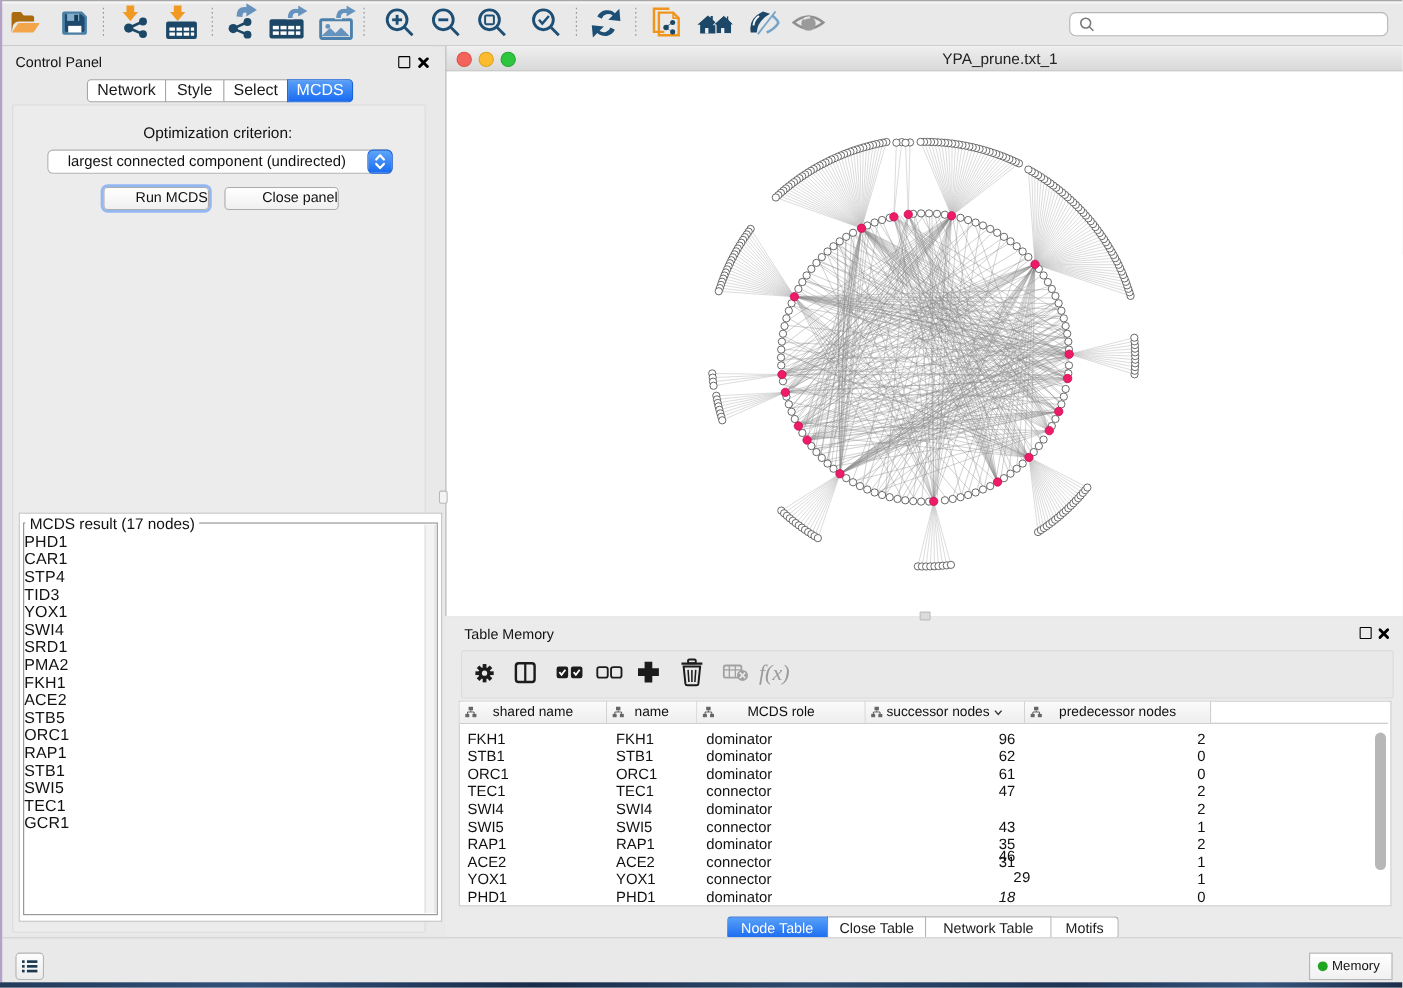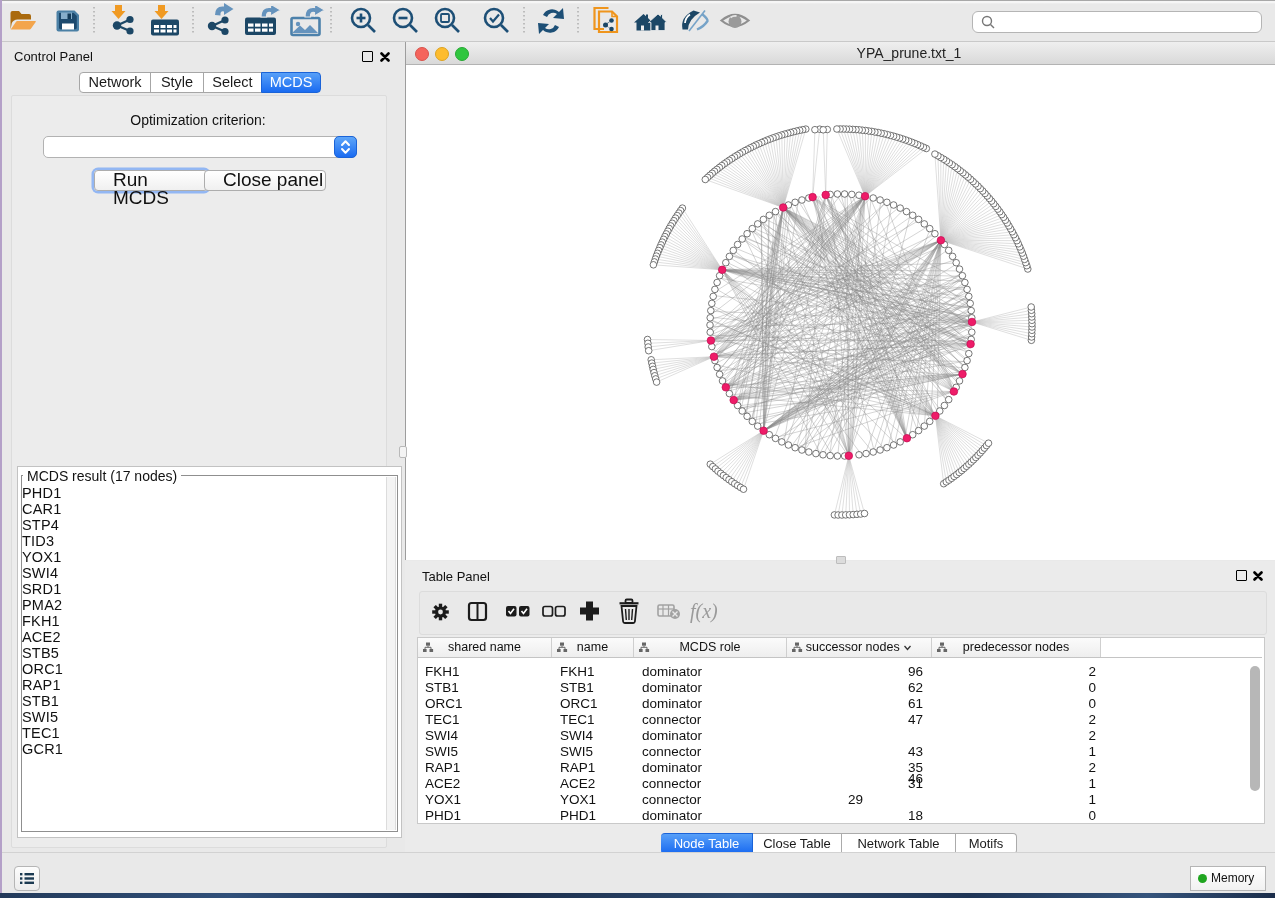--- a/index.html
+++ b/index.html
@@ -17,21 +17,21 @@
   .winbtn-x{position:absolute;width:10px;height:10px;} .winbtn-x svg{display:block;}
   #cp-tabs{position:absolute;left:77px;top:30px;height:21px;}
   .tab{position:absolute;top:0;height:19px;background:#fff;border:1px solid #a6a6a6;font-size:14.5px;color:#1a1a1a;text-align:center;line-height:19px;}
   .tab.first{border-radius:4px 0 0 4px;}
   .tab.sel{background:linear-gradient(#58a0f8,#1a6bf1);color:#fff;border-color:#1a63d8;border-radius:0 4px 4px 0;}
   #mcds-panel{position:absolute;left:9px;top:53px;width:374px;height:751px;background:#ececec;border:1px solid #dcdcdc;border-radius:2px;}
   #optlabel{position:absolute;left:0;top:70px;width:100%;text-align:center;font-size:14px;color:#111;}
   #dropdown{position:absolute;left:41px;top:94px;width:312px;height:20px;background:#fff;border:1px solid #b2b2b2;border-radius:5px;}
   #dropdown .txt{position:absolute;left:0;right:24px;top:0;height:20px;text-align:center;line-height:20px;font-size:13.5px;color:#111;white-space:nowrap;}
   #dropdown .cap{position:absolute;right:-1px;top:-1px;width:21px;height:20px;background:linear-gradient(#5ea6f9,#1a6bf1);border:1px solid #1a63d8;border-radius:5px;}
-  .btn{position:absolute;height:19px;background:linear-gradient(#ffffff,#f0f0f0);border:1px solid #adadad;border-radius:4px;font-size:19px;color:#111;text-align:left;line-height:18px;padding-left:18px;}
+  .btn{position:absolute;height:19px;background:linear-gradient(#ffffff,#f0f0f0);border:1px solid #adadad;border-radius:4px;font-size:13px;color:#111;text-align:right;line-height:18px;}
   #runbtn{left:92px;top:128px;width:94px;box-shadow:0 0 0 2.5px rgba(125,170,245,.8);}
   #closebtn{left:202px;top:128px;width:102px;}
   
   #fset{position:absolute;left:15px;top:424px;width:367px;height:370px;background:#fff;border:1px solid #c2c2c2;padding-left:16px;}
   #fset .box{position:absolute;left:3px;top:8px;right:3px;bottom:5px;border:1px solid #8f8f8f;}
   #fset .legend{position:absolute;left:5px;top:1px;background:#fff;padding:0 4px;font-size:14px;color:#111;z-index:2;}
   #fset .list{position:absolute;left:4px;top:18px;font-size:14.5px;letter-spacing:0.2px;color:#111;line-height:16px;}
   #fset .sbar{position:absolute;right:5px;top:10px;bottom:7px;width:8px;background:#f4f4f4;border-left:1px solid #dcdcdc;border-right:1px solid #dcdcdc;}
   
   #statusbar{left:2px;top:852px;width:1273px;height:41px;background:#e9e9e9;border-top:1px solid #d2d2d2;}
@@ -219,20 +219,21 @@
     </div>
   <div id="cp-tabs">
     <div class="tab first" style="left:0;width:70px;">Network</div>
     <div class="tab" style="left:71px;width:52px;">Style</div>
     <div class="tab" style="left:124px;width:57px;">Select</div>
     <div class="tab sel" style="left:182px;width:58px;">MCDS</div>
   </div>
   <div id="mcds-panel"></div>
   <div id="optlabel">Optimization criterion:</div>
   <div id="dropdown">
+    <div class="txt">largest connected component (undirected)</div>
     <div class="cap"><svg width="21" height="20">
           <path d="M7 8 L10.5 4.2 L14 8 M7 12 L10.5 15.8 L14 12" fill="none" stroke="#fff" stroke-width="2" stroke-linecap="round" stroke-linejoin="round"></path>
         </svg></div>
   </div>
   <div class="btn" id="runbtn">Run MCDS</div>
   <div class="btn" id="closebtn">Close panel</div>
   <div id="fset">
     <div class="box"></div>
     <div class="legend">MCDS result (17 nodes)</div>
     <div class="list">PHD1<br>CAR1<br>STP4<br>TID3<br>YOX1<br>SWI4<br>SRD1<br>PMA2<br>FKH1<br>ACE2<br>STB5<br>ORC1<br>RAP1<br>STB1<br>SWI5<br>TEC1<br>GCR1</div>
@@ -1081,21 +1082,21 @@
 <circle cx="319.8" cy="322.3" r="3.8"></circle>
 <circle cx="327.7" cy="335.1" r="3.8"></circle>
 <circle cx="357.6" cy="365.7" r="3.8"></circle>
 <circle cx="529.4" cy="350.8" r="3.8"></circle>
 <circle cx="500.9" cy="373.2" r="3.8"></circle>
 <circle cx="442.8" cy="390.8" r="3.8"></circle>
 </g>
 </svg></div>
 </div>
 <div class="abs" id="tpanel">
-  <div id="tp-title">Table Panel</div>
+  <div id="tp-title">Table Memory</div>
   <div class="winbtn-sq" style="left:831px;top:9px;"></div>
   <div class="winbtn-x" style="left:848px;top:10px;">
       <svg width="10" height="10">
         <path d="M1.5 1.5 L8.5 8.5 M8.5 1.5 L1.5 8.5" stroke="#000" stroke-width="2.6" stroke-linecap="round"></path>
       </svg>
     </div>
   <div id="tp-toolbar">
     <svg width="846" height="42">
 
       <g transform="translate(20.5,20)" fill="#1c1c1c">
@@ -1237,28 +1238,28 @@
           <span style="left:7px;">ACE2</span>
           <span style="left:142px;">ACE2</span>
           <span style="left:224px;">connector</span>
           <span style="left:430px;width:75px;text-align:right;">31</span>
           <span style="left:603px;width:75px;text-align:right;">1</span>
         </div>
         <div class="trow" style="top:154px;">
           <span style="left:7px;">YOX1</span>
           <span style="left:142px;">YOX1</span>
           <span style="left:224px;">connector</span>
-          <span style="left:430px;width:75px;">29</span>
+          <span style="left:444px;width:75px;text-align:right;font-family:Liberation Mono, monospace;">29</span>
           <span style="left:603px;width:75px;text-align:right;">1</span>
         </div>
         <div class="trow" style="top:170px;">
           <span style="left:7px;">PHD1</span>
           <span style="left:142px;">PHD1</span>
           <span style="left:224px;">dominator</span>
-          <span style="left:430px;width:75px;text-align:right;">18</span>
+          <span style="left:430px;width:75px;text-align:right;font-style:italic;">18</span>
           <span style="left:603px;width:75px;text-align:right;">0</span>
         </div>
       </div>
     <div id="tsbar">
         <div class="thumb"></div>
       </div>
   </div>
   <div id="btabs">
     <div class="btab sel" style="left:0;width:91px;">Node Table</div>
     <div class="btab" style="left:92px;width:88px;">Close Table</div>

